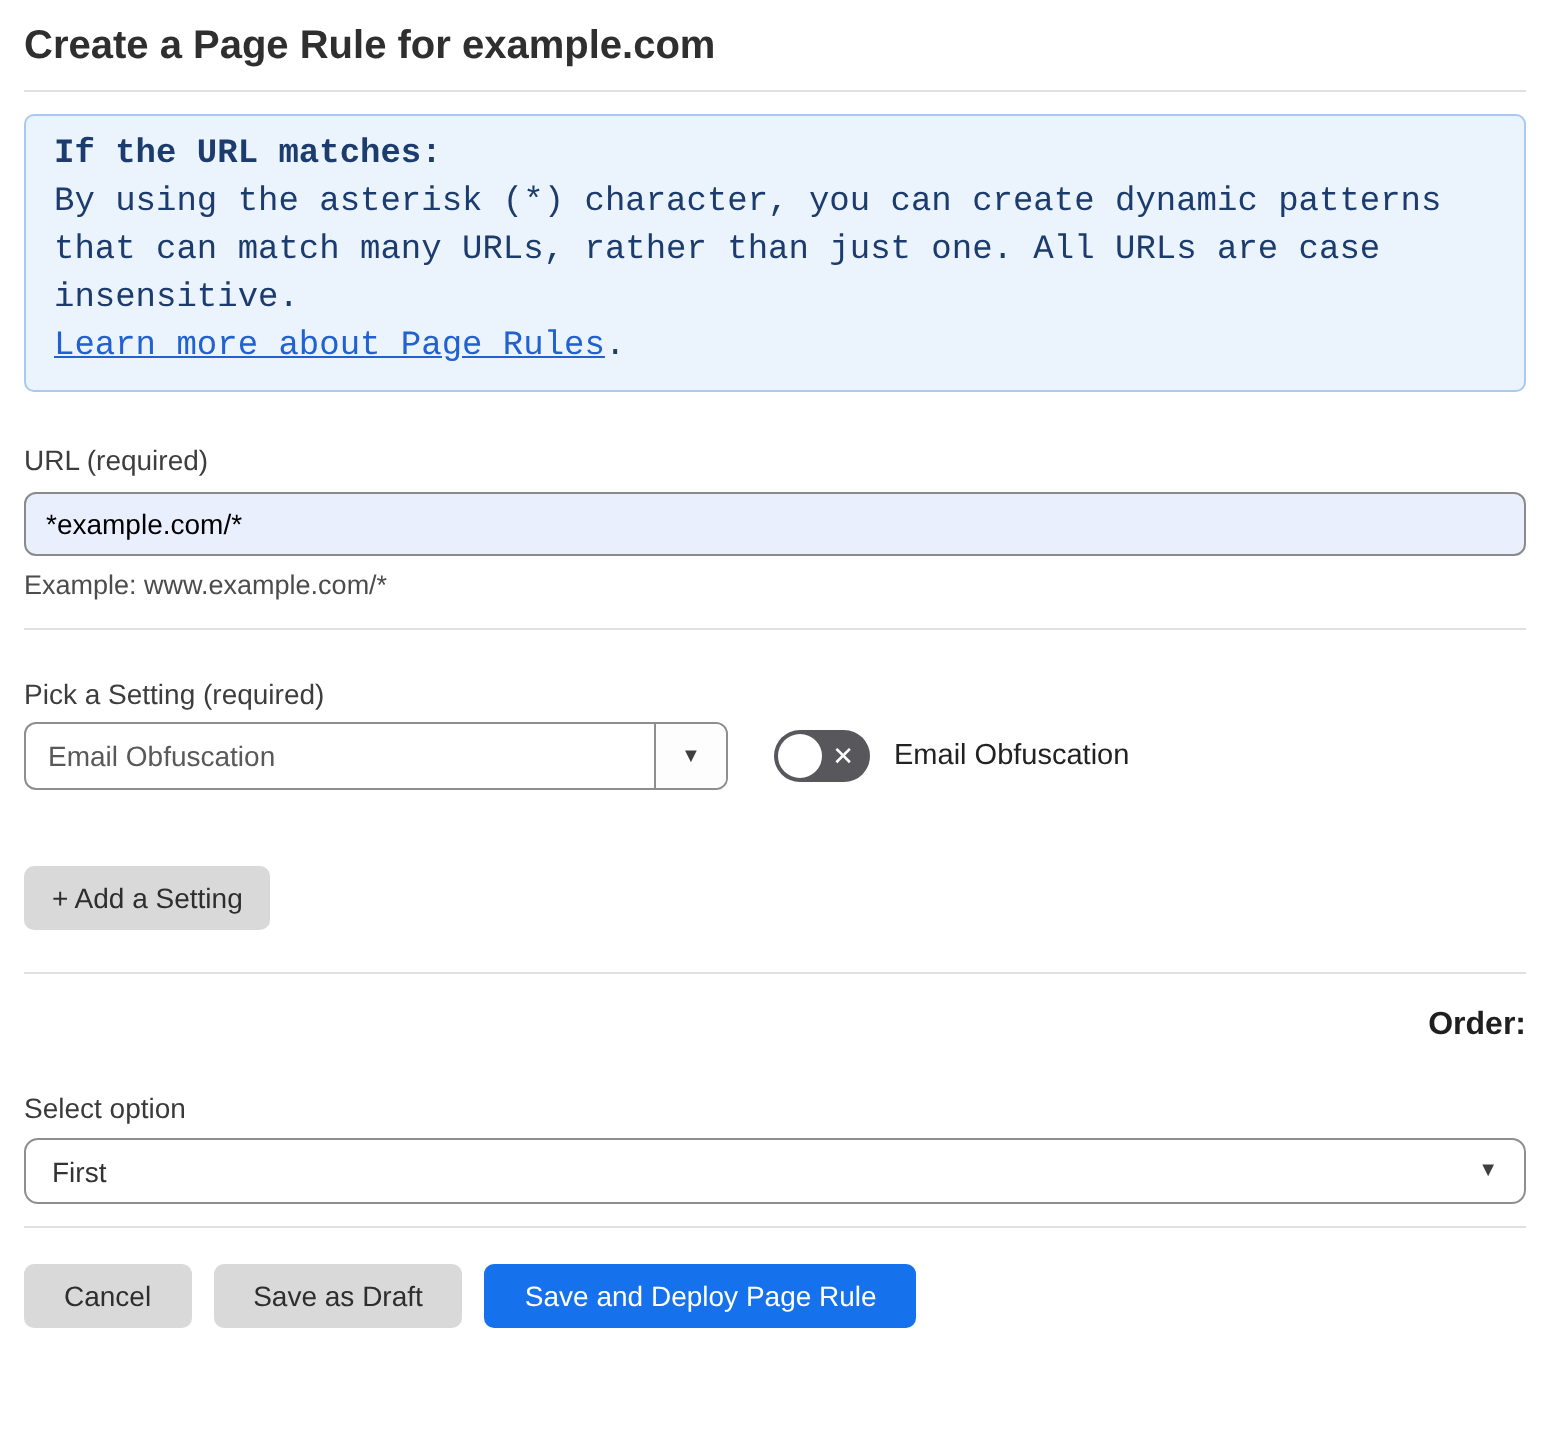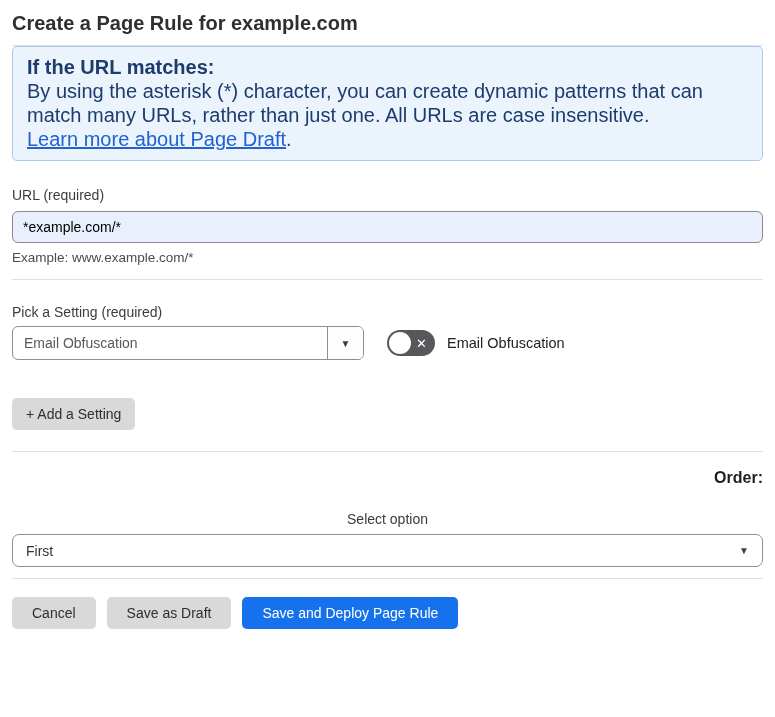--- a/index.html
+++ b/index.html
@@ -12,26 +12,28 @@
   .container { padding: 0 12px; }
 
   .page-title {
     padding-top: 12px;
     font-size: 20px; font-weight: 700; color: #2f2f2f;
     padding-bottom: 10px;
     border-bottom: 1px solid #e0e0e0;
   }
 
   .info-box {
+    margin-top: 11px;
     background: #ebf3fc;
     border: 1px solid #a9c9ee;
     border-radius: 5px;
     padding: 8px 14px 9px 14px;
-    font-size: 20px; line-height: 24px;
+    font-size: 17px; line-height: 24px;
     color: #1d3c6e;
+    font-family: Liberation Mono, monospace;
   }
   .info-box .info-heading { font-weight: 700; }
   .info-box a.info-link { color: #2161d1; text-decoration: underline; cursor: pointer; }
 
   .field-label {
     margin-top: 26px;
     font-size: 14px; color: #3d3d3d;
   }
   .url-input {
     display: block;
@@ -116,21 +118,21 @@
     display: inline-block;
     background: #d9d9d9;
     border: none; border-radius: 5px;
     padding: 8px 14px;
     font-family: "Liberation Sans", sans-serif;
     font-size: 14px; color: #2e2e2e;
     cursor: pointer;
   }
   .divider-2 { margin-top: 21px; }
   .order-heading { margin-top: 17px; text-align: right; }
-  .select-label { margin-top: 24px; font-size: 14px; color: #3a3a3a; text-align: center; }
+  .select-label { margin-top: 24px; font-size: 14px; color: #3a3a3a; }
 
   .order-select {
     margin-top: 7px;
     width: 100%; height: 33px;
     border: 1px solid #8e8e8e;
     border-radius: 7px;
     background: #ffffff;
     display: flex; align-items: center;
     padding: 0 13px;
     cursor: pointer;
@@ -164,21 +166,21 @@
 </head>
 <body>
 
 <div class="container">
 
   <h1 class="page-title">Create a Page Rule for example.com</h1>
 
   <div class="info-box">
     <div class="info-heading">If the URL matches:</div>
     <div><span>By using the asterisk (*) character, you can create dynamic patterns that can match many URLs, rather than just one. All URLs are case insensitive.</span><br>
-      <a class="info-link">Learn more about Page Draft</a><span>.</span>
+      <a class="info-link">Learn more about Page Rules</a><span>.</span>
     </div>
   </div>
 
   <div class="field-label">URL (required)</div>
   <input class="url-input" type="text" value="*example.com/*" style="">
   <div class="example-text">Example: www.example.com/*</div>
 
   <hr class="divider">
 
 

